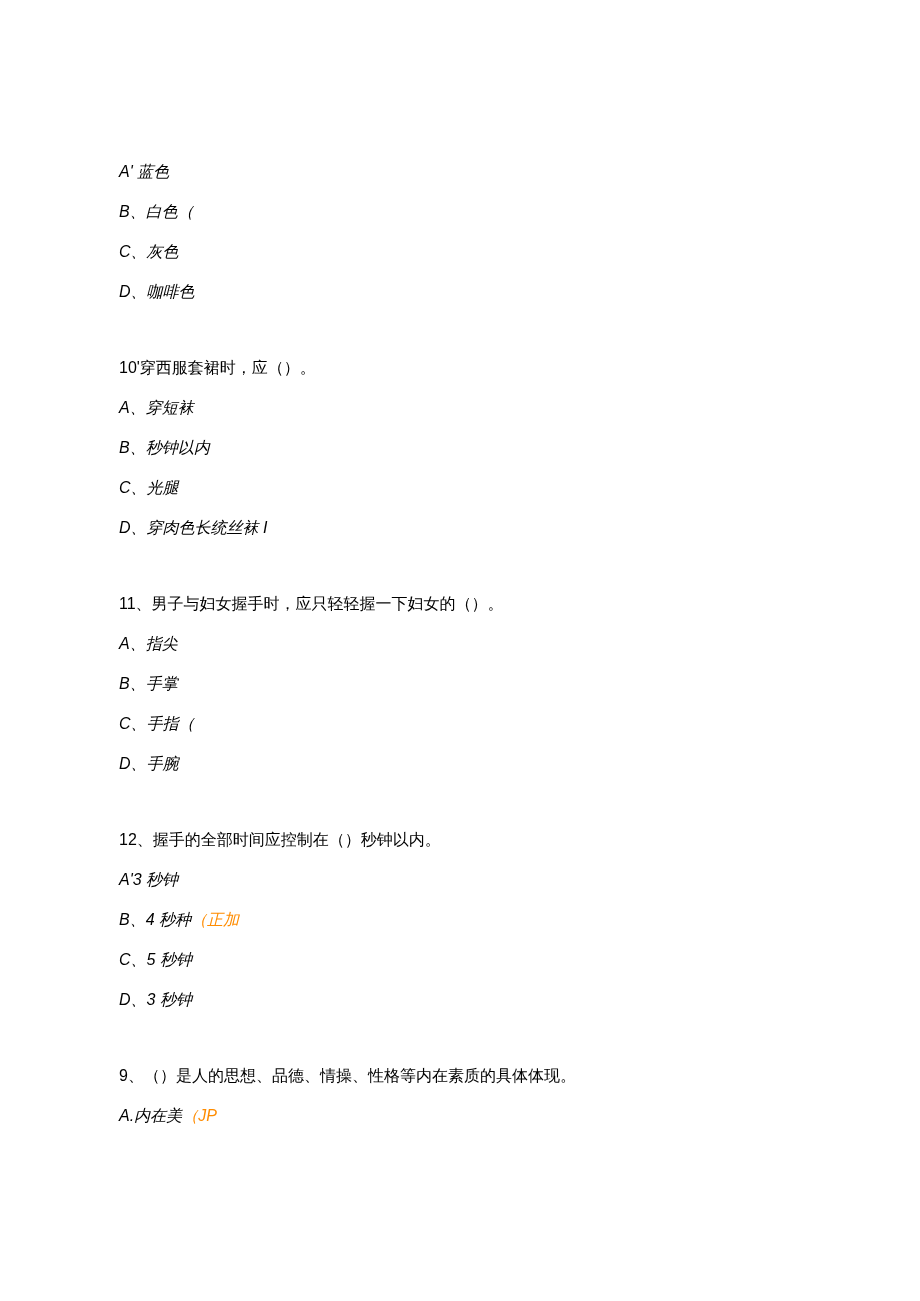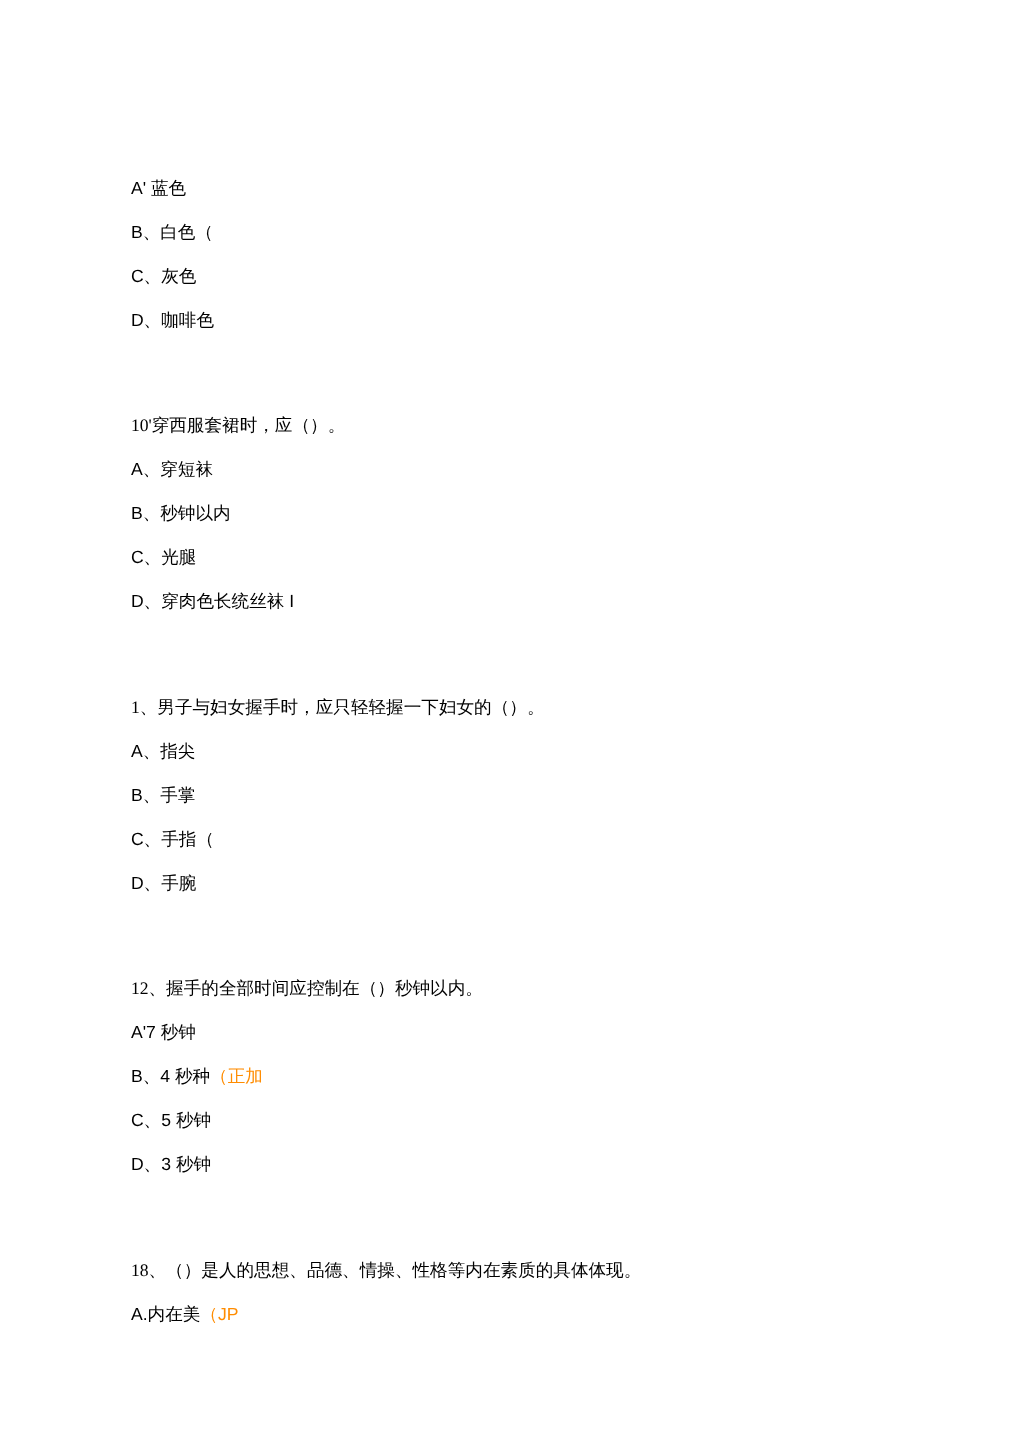--- a/index.html
+++ b/index.html
@@ -11,55 +11,55 @@
       background: #ffffff;
       font-family: "Microsoft YaHei", "SimSun", Arial, sans-serif;
       font-size: 16px;
       color: #000000;
       width: 920px;
       padding: 160px 119px 80px 119px;
       line-height: 1.5;
     }
     .option {
       margin-bottom: 16px;
+      font-style: italic;
     }
     .question {
-      margin-top: 72px;
+      margin-top: 52px;
       margin-bottom: 16px;
-      font-family: Liberation Serif, serif;
     }
     .annotation {
       color: #ff8c00;
       text-align: center;
     }
   </style>
 </head>
 <body>
 
 <div class="option">A' 蓝色</div>
 <div class="option">B、白色（</div>
 <div class="option">C、灰色</div>
 <div class="option">D、咖啡色</div>
 
 <div class="question">10'穿西服套裙时，应（）。</div>
 <div class="option">A、穿短袜</div>
 <div class="option">B、秒钟以内</div>
 <div class="option">C、光腿</div>
 <div class="option">D、穿肉色长统丝袜 I</div>
 
-<div class="question">1、男子与妇女握手时，应只轻轻握一下妇女的（）。</div>
+<div class="question">11、男子与妇女握手时，应只轻轻握一下妇女的（）。</div>
 <div class="option">A、指尖</div>
 <div class="option">B、手掌</div>
 <div class="option">C、手指（</div>
 <div class="option">D、手腕</div>
 
 <div class="question">12、握手的全部时间应控制在（）秒钟以内。</div>
-<div class="option">A'7 秒钟</div>
+<div class="option">A'3 秒钟</div>
 <div class="option">
   <span>B、4 秒种</span><span class="annotation">（正加</span>
 </div>
 <div class="option">C、5 秒钟</div>
 <div class="option">D、3 秒钟</div>
 
-<div class="question">18、（）是人的思想、品德、情操、性格等内在素质的具体体现。</div>
+<div class="question">9、（）是人的思想、品德、情操、性格等内在素质的具体体现。</div>
 <div class="option">
   <span>A.内在美</span><span class="annotation">（JP</span>
 </div>
 
 </body></html>

